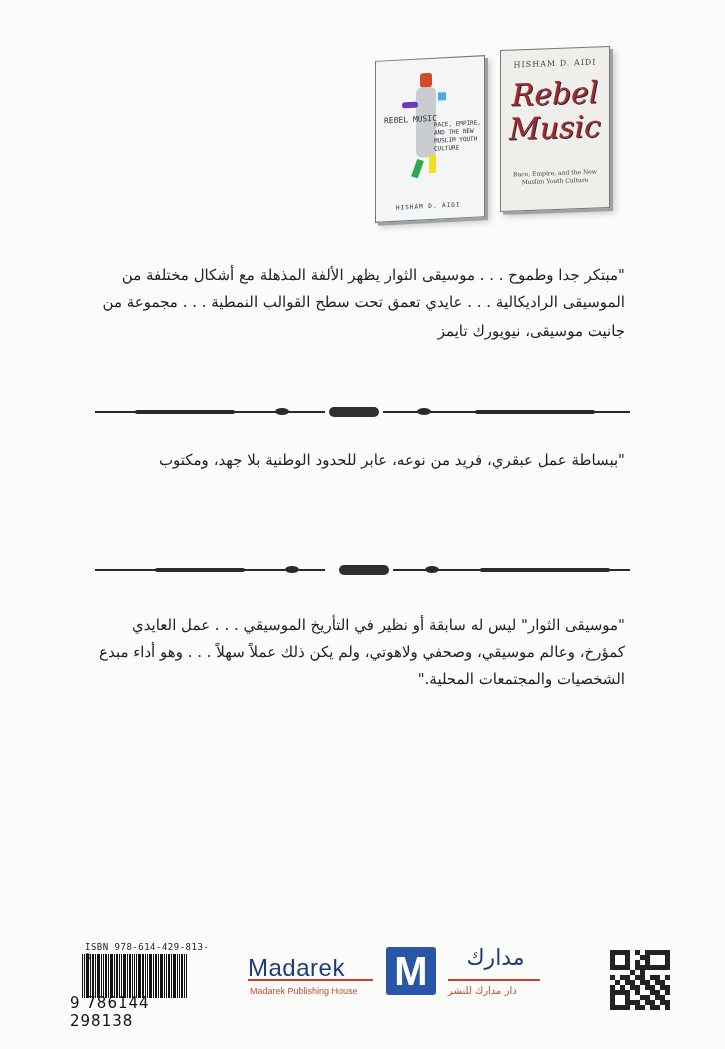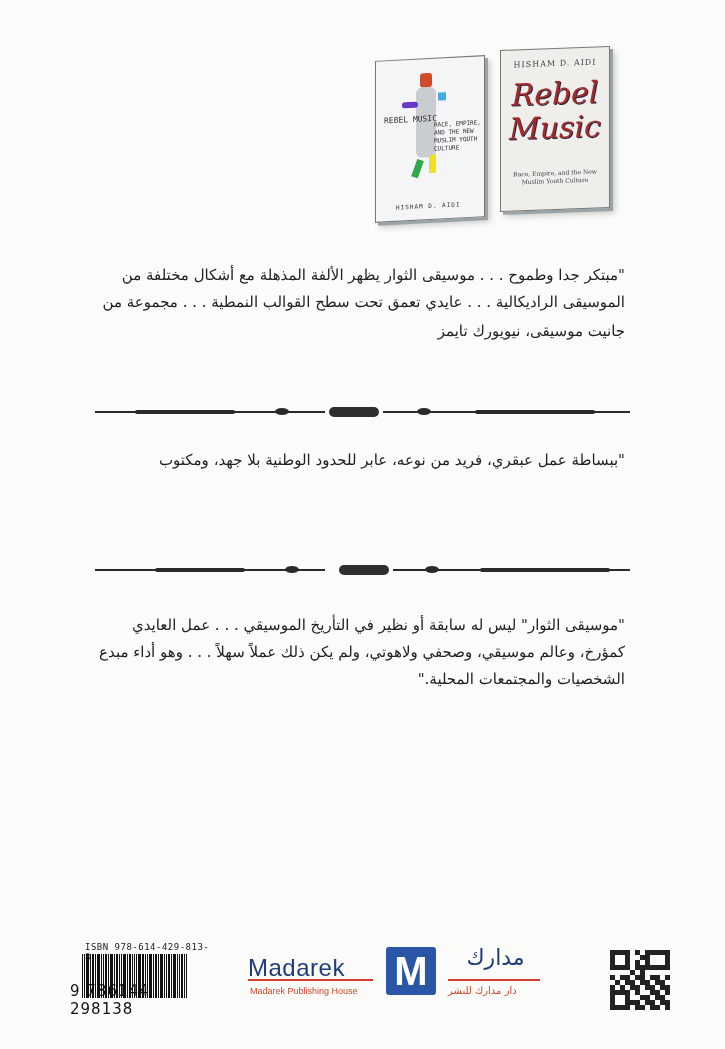--- a/index.html
+++ b/index.html
@@ -34,21 +34,21 @@
     .d2 { top:565px; }
     .divider .line { position:absolute; top:4px; height:2px; background:#2a2a2a; }
     .divider .thick { position:absolute; top:3px; height:4px; background:#2a2a2a; border-radius:2px; }
     .divider .dot { position:absolute; top:1px; width:14px; height:7px; background:#2a2a2a; border-radius:50%; }
     .divider .center { position:absolute; left:234px; top:0; width:50px; height:10px; background:#2f2f2f; border-radius:5px; }
 
     .barcode-box { position:absolute; left:60px; top:942px; width:150px; height:68px; }
     .isbn-label { position:absolute; left:25px; top:0; font-family:"DejaVu Sans Mono", monospace; font-size:9px; letter-spacing:0.5px; color:#222; }
     .bars { position:absolute; left:22px; top:12px; width:128px; height:44px; display:flex; align-items:stretch; gap:1px; }
     .bars span { background:#111; display:block; }
-    .digits { position:absolute; left:10px; top:40px; font-family:"DejaVu Sans", sans-serif; font-size:15px; letter-spacing:1px; color:#111; background:transparent; }
+    .digits { position:absolute; left:10px; top:52px; font-family:"DejaVu Sans", sans-serif; font-size:15px; letter-spacing:1px; color:#111; background:transparent; }
 
     .publisher { position:absolute; left:248px; top:945px; width:290px; height:60px; }
     .pub-en { position:absolute; left:0; top:0; font-family:"Liberation Sans", sans-serif; font-size:24px; color:#1f3c7a; letter-spacing:0.5px;margin-top:9px; }
     .pub-en-line { position:absolute; left:0; top:34px; width:125px; height:2px; background:#d23c2c; }
     .pub-en-sub { position:absolute; left:2px; top:41px; font-family:"Liberation Sans", sans-serif; font-size:9px; color:#c8492e; }
     .pub-logo { position:absolute; left:138px; top:2px; width:50px; height:48px; background:#2a56a8; display:flex; align-items:center; justify-content:center; color:#fff; font-family:"Liberation Sans", sans-serif; font-weight:bold; font-size:40px; border-radius:3px; }
     .pub-ar { position:absolute; left:200px; top:0; width:95px; direction:rtl; text-align:center; font-family:"DejaVu Sans", sans-serif; font-size:22px; color:#1f3c7a; }
     .pub-ar-line { position:absolute; left:200px; top:34px; width:92px; height:2px; background:#d23c2c; }
     .pub-ar-sub { position:absolute; left:200px; top:40px; width:92px; direction:rtl; text-align:left; font-family:"DejaVu Sans", sans-serif; font-size:10px; color:#c8492e; }
 

